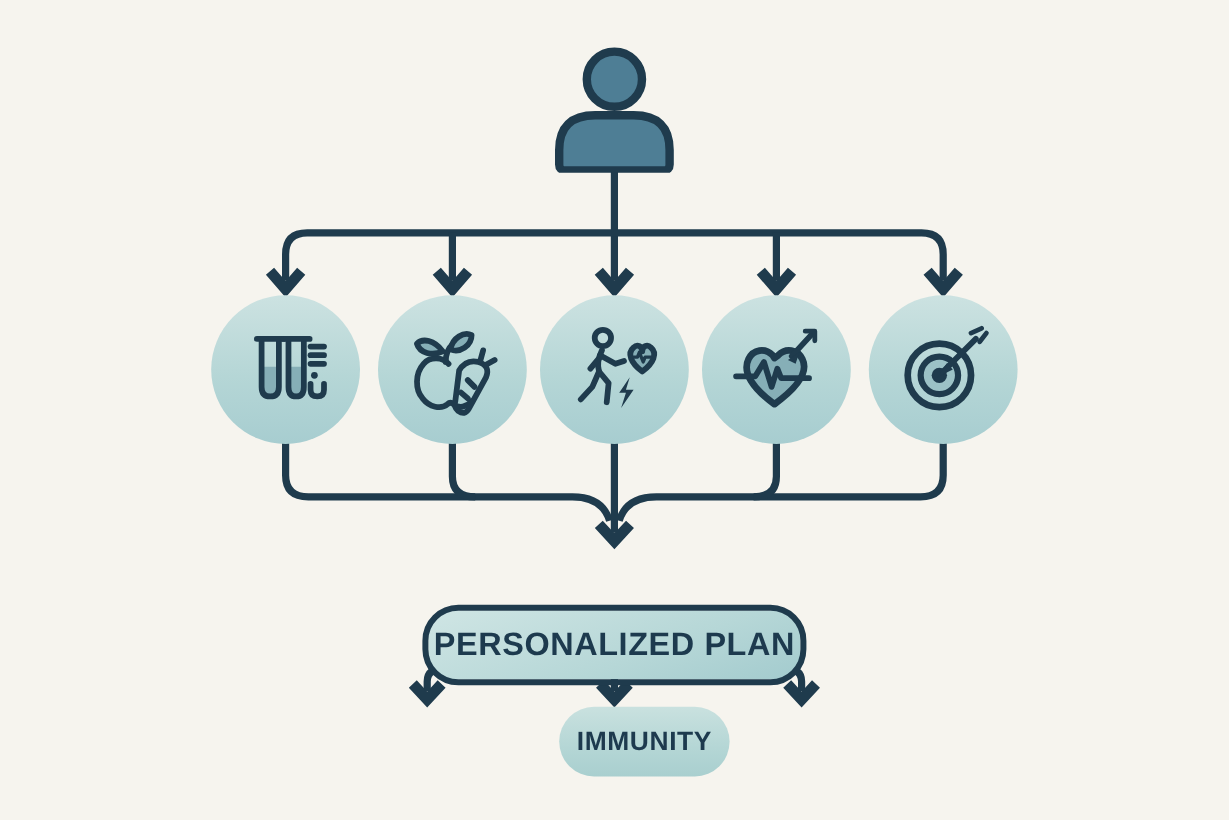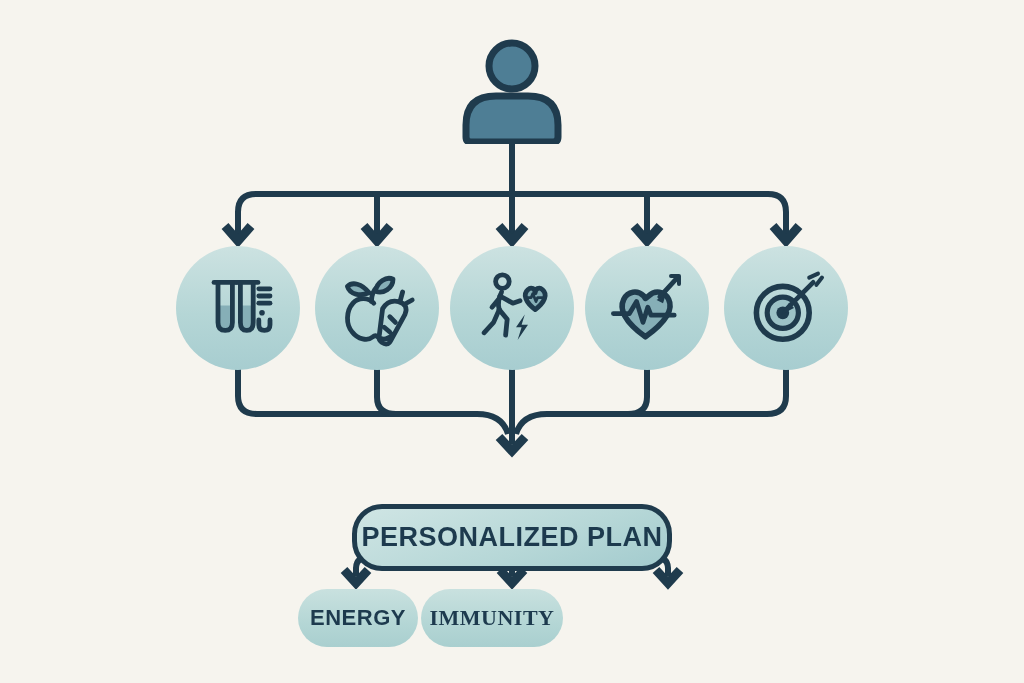--- a/index.html
+++ b/index.html
@@ -26,21 +26,21 @@
   .planbox span{
     font-size:27px;font-weight:700;color:#1d3a4e;letter-spacing:.5px;
   }
   .pill{
     position:absolute;top:589px;height:58px;border-radius:30px;
     background:linear-gradient(180deg,#c9e1df 0%,#b4d6d5 60%,#a9cfcf 100%);
     display:flex;align-items:center;justify-content:center;
   }
   .pill span{font-size:22px;font-weight:700;color:#1d3a4e;letter-spacing:.5px;}
   .pill-energy{left:298px;width:120px;}
-  .pill-immunity{left:421px;width:142px;font-family:Liberation Serif, serif;}
+  .pill-immunity{left:466px;width:142px;}
   .pill-vitality{left:608px;width:124px;}
   .stroke{stroke:#1f3b4d;fill:none;stroke-width:6;}
   .chev{stroke:#1f3b4d;fill:none;stroke-width:9;stroke-linejoin:miter;}
 </style>
 </head>
 <body>
 
 <div class="canvas">
 
   <svg class="connectors" viewBox="0 0 1024 683">
@@ -153,20 +153,17 @@
         <path d="M 88 21 L 95 12" stroke-width="5"></path>
       </g>
       <path d="M 44 58 L 60 50 L 54 43 Z" fill="#1f3b4d"></path>
     </svg>
   </div>
 
   <div class="planbox">
     <span>PERSONALIZED PLAN</span>
   </div>
 
-  <div class="pill pill-energy">
-    <span>ENERGY</span>
-  </div>
   <div class="pill pill-immunity">
     <span>IMMUNITY</span>
   </div>
 
 </div>
 
 </body></html>

